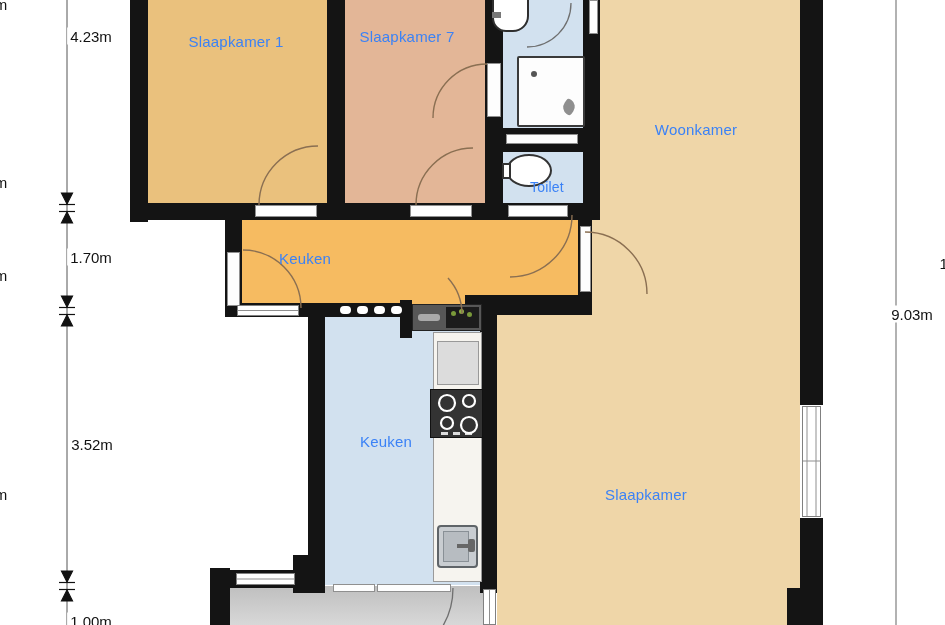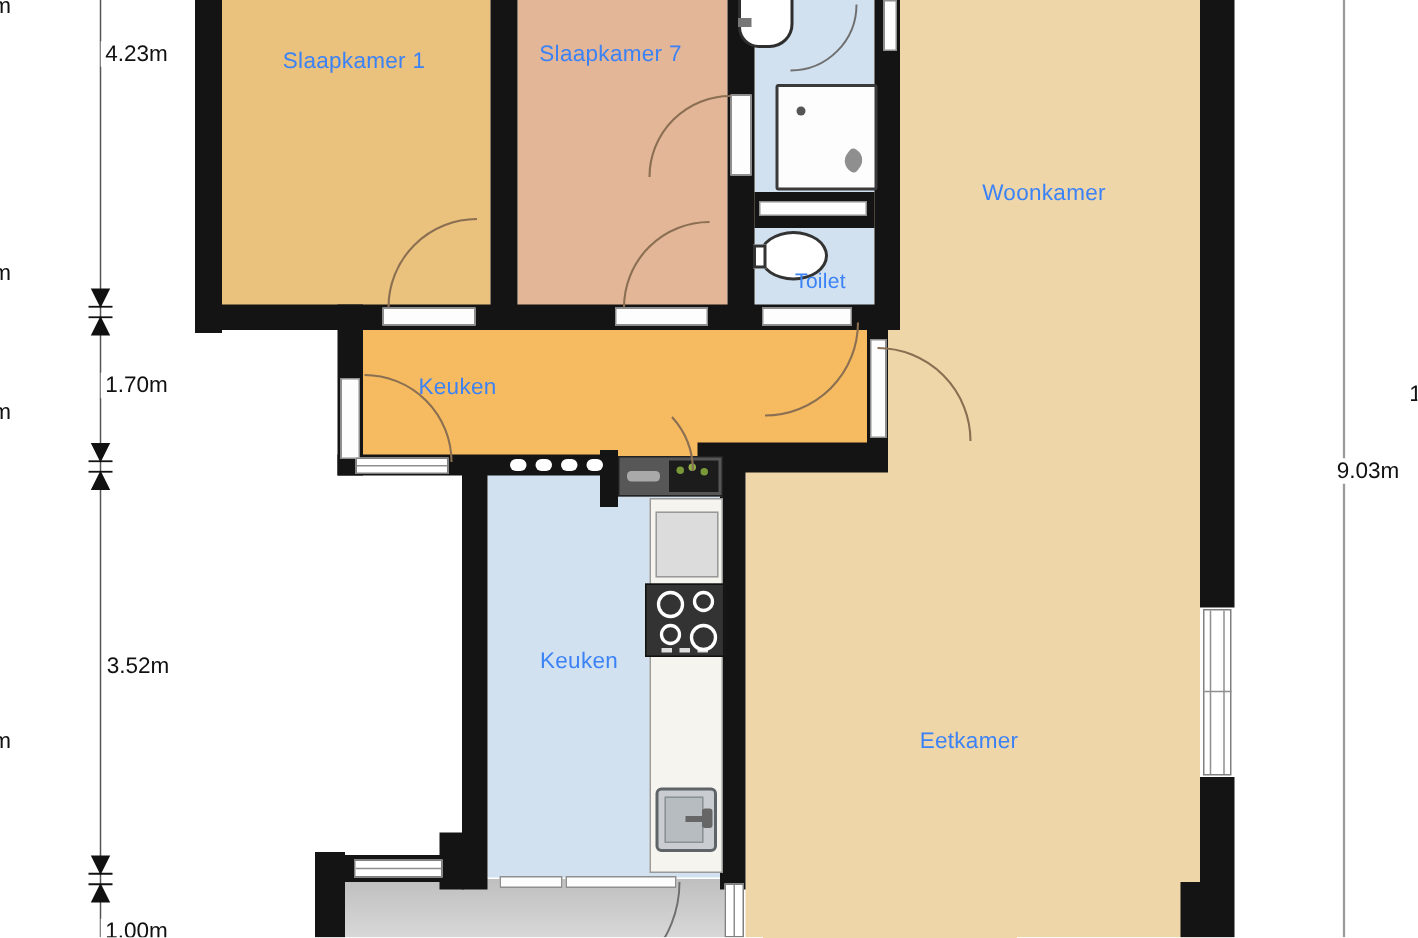--- a/index.html
+++ b/index.html
@@ -161,21 +161,21 @@
         <line x1="59" y1="589.5" x2="75" y2="589.5"></line>
     </g>
   </svg>
 
   <div class="room-label" style="left:236px;top:41px;">Slaapkamer 1</div>
   <div class="room-label" style="left:407px;top:36px;">Slaapkamer 7</div>
   <div class="room-label" style="left:696px;top:129px;">Woonkamer</div>
   <div class="room-label" style="left:547px;top:187px;font-size:14px;">Toilet</div>
   <div class="room-label" style="left:305px;top:258px;">Keuken</div>
   <div class="room-label" style="left:386px;top:441px;">Keuken</div>
-  <div class="room-label" style="left:646px;top:494px;">Eetkamer</div>
+  <div class="room-label" style="left:646px;top:494px;">Slaapkamer</div>
 
   <div class="dim-label" style="left:67px;top:36px;">4.23m</div>
   <div class="dim-label" style="left:67px;top:257px;">1.70m</div>
   <div class="dim-label" style="left:68px;top:444px;">3.52m</div>
   <div class="dim-label" style="left:67px;top:621px;">1.00m</div>
   <div class="dim-label" style="left:888px;top:314px;text-align:center;">9.03m</div>
   <div class="dim-label" style="left:926px;top:263px;">10.</div>
 
   <div class="edge-m" style="left:1px;top:4px;">m</div>
   <div class="edge-m" style="left:1px;top:182px;">m</div>

